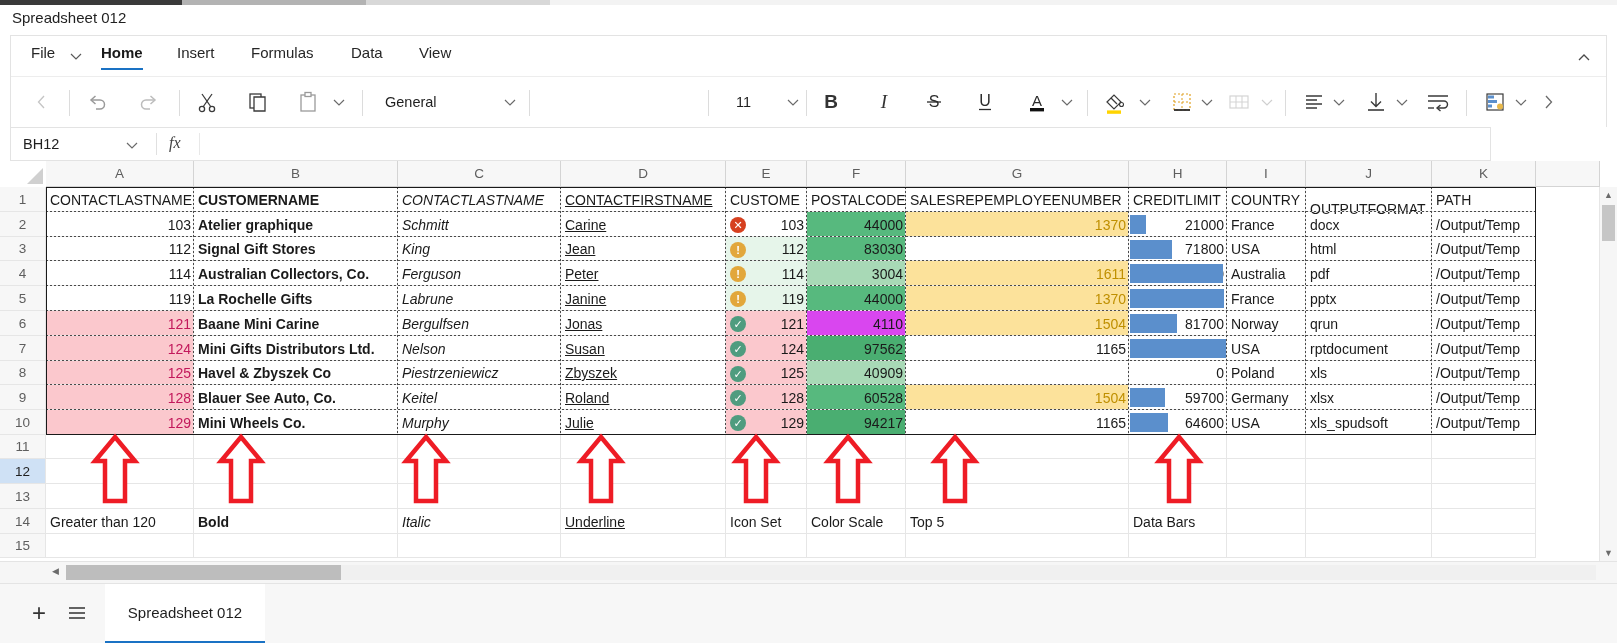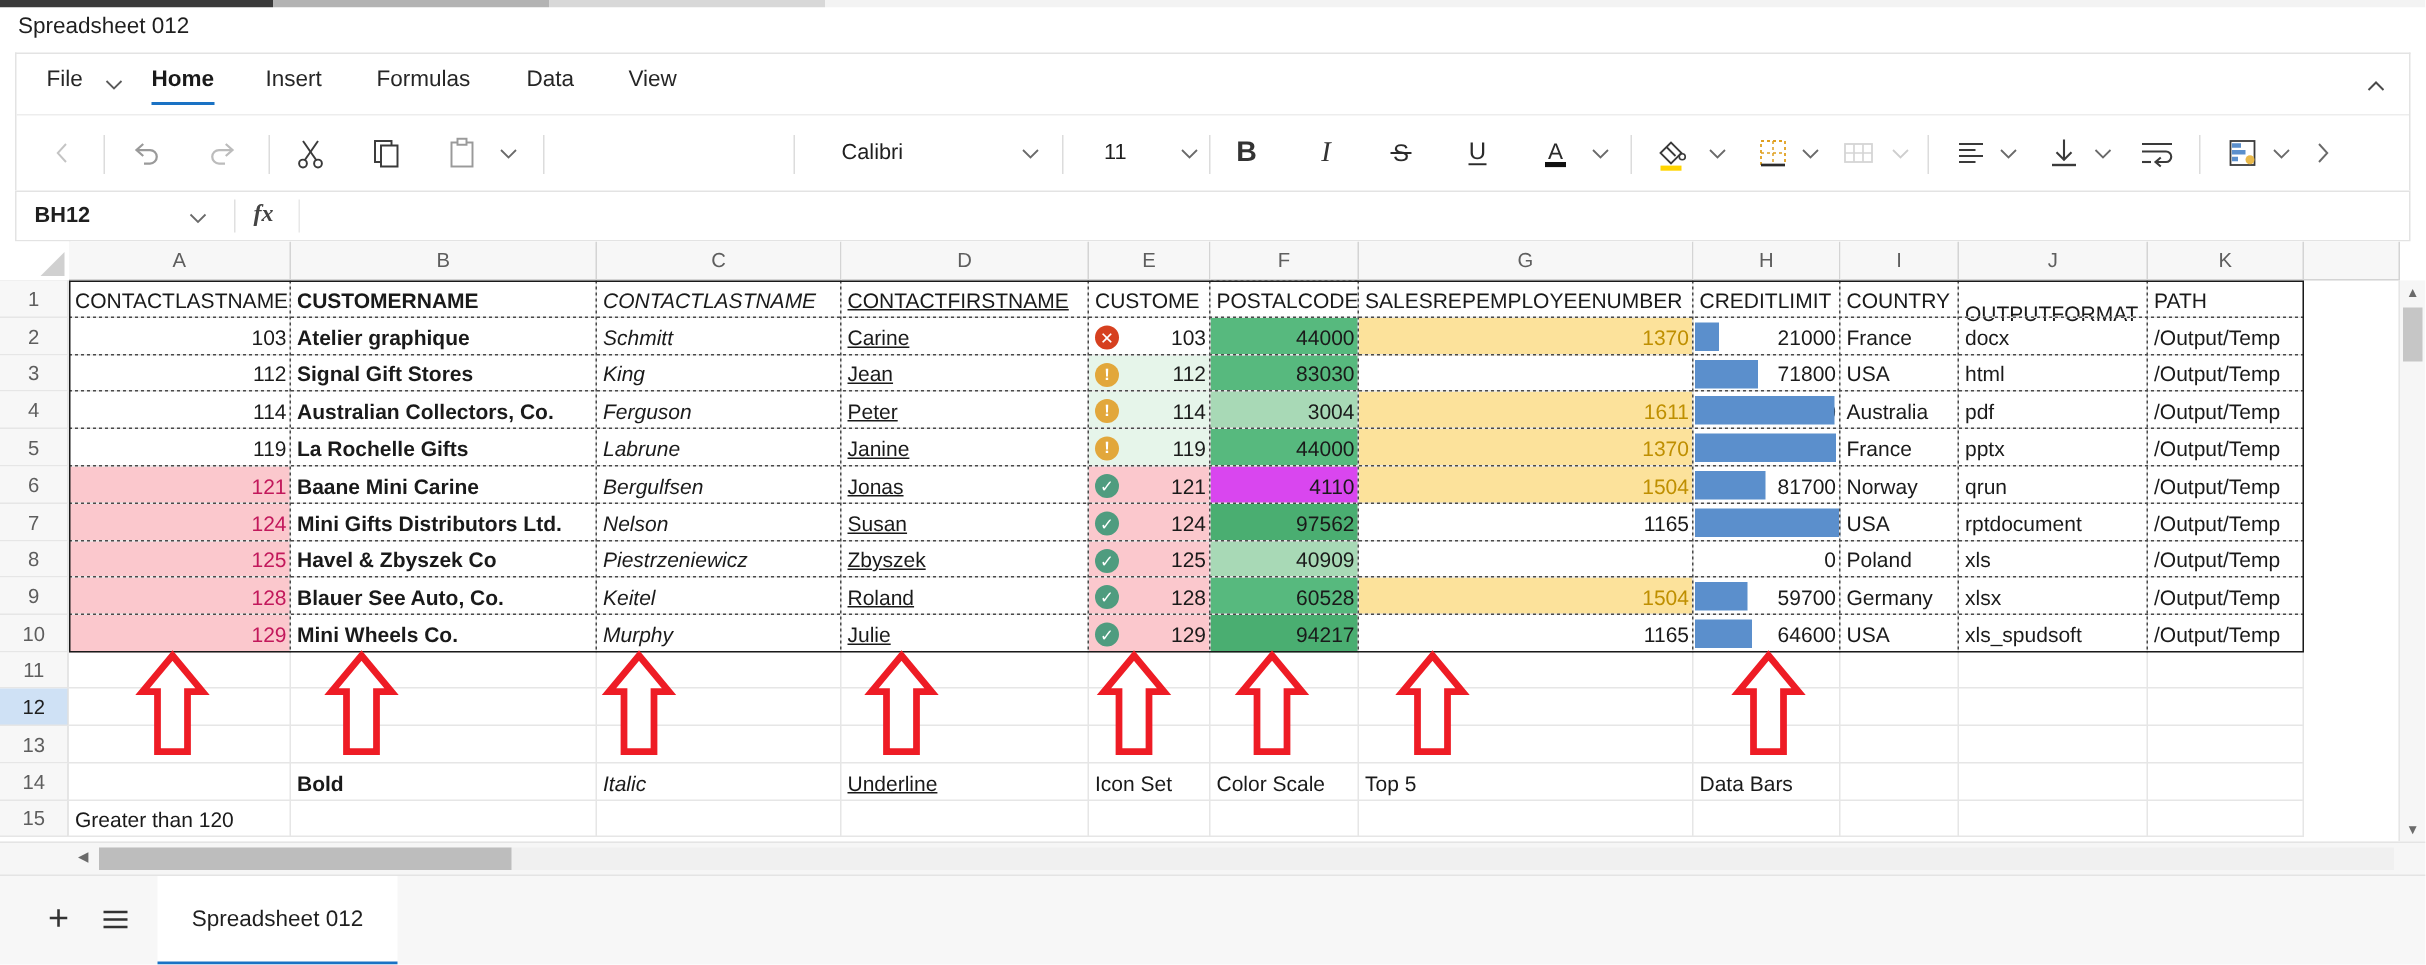--- a/index.html
+++ b/index.html
@@ -42,22 +42,22 @@
   .ti{position:absolute;top:10px;display:flex;align-items:center;justify-content:center;
       height:30px;color:#333;}
   .sep{position:absolute;top:13px;width:1px;height:26px;background:#dcdcdc;}
   .caretbtn{position:absolute;top:13px;width:20px;height:24px;display:flex;align-items:center;justify-content:center;}
   .combo{position:absolute;top:10px;height:30px;display:flex;align-items:center;}
   .combo .val{font-size:14.5px;color:#1f1f1f;}
   .combo .cv{position:absolute;right:4px;top:8px;}
   .disabled{opacity:.32;}
 
   
-  .fbar{position:absolute;left:10px;top:127px;width:1597px;height:34px;background:#fff;
-        border:1px solid #e3e3e3;box-sizing:border-box;font-weight:bold;}
+  .fbar{position:absolute;left:10px;top:127px;width:1481px;height:34px;background:#fff;
+        border:1px solid #e3e3e3;box-sizing:border-box;}
   .namebox{position:absolute;left:0;top:0;width:140px;height:32px;display:flex;align-items:center;}
   .namebox .nv{position:absolute;left:12px;font-size:14.5px;color:#1f1f1f;}
   .namebox .nc{position:absolute;right:12px;top:10px;}
   .fbar .vsep{position:absolute;left:145px;top:5px;width:1px;height:22px;background:#e0e0e0;}
   .fx{position:absolute;left:158px;top:6px;font-style:italic;font-family:"Liberation Serif",serif;font-size:16px;color:#444;}
   .fbar .vsep2{position:absolute;left:188px;top:5px;width:1px;height:22px;background:#e8e8e8;}
 
   
   .gridwrap{position:absolute;left:0;top:161px;width:1617px;height:400px;background:#fff;overflow:hidden;}
   .corner{position:absolute;left:0;top:0;width:46px;height:26px;background:#fff;border-right:1px solid #d4d4d4;border-bottom:1px solid #d4d4d4;}
@@ -202,30 +202,30 @@
             <rect x="8" y="1.5" width="6" height="4" fill="#fff" stroke="#9a9a9a" stroke-width="1.3"></rect>
           </svg>
       </span>
       <span class="caretbtn" style="left:318px;">
         <svg width="14" height="14" viewBox="0 0 14 14">
             <path d="M2 5 L7 10 L12 5" fill="none" stroke="#6a6a6a" stroke-width="1.2"></path>
           </svg>
       </span>
       <div class="sep" style="left:351px;"></div>
 
-      <div class="sep" style="left:518px;"></div>
-
-      <div class="combo" style="left:532px;width:155px;">
-        <span class="val" style="margin-left:18px;">Calibri</span>
+      <div class="combo" style="left:365px;width:145px;">
+        <span class="val" style="margin-left:9px;">General</span>
         <span class="cv">
           <svg width="14" height="14" viewBox="0 0 14 14">
               <path d="M2 5 L7 10 L12 5" fill="none" stroke="#6a6a6a" stroke-width="1.2"></path>
             </svg>
         </span>
       </div>
+      <div class="sep" style="left:518px;"></div>
+
       <div class="sep" style="left:697px;"></div>
 
       <div class="combo" style="left:711px;width:82px;">
         <span class="val" style="margin-left:14px;">11</span>
         <span class="cv">
           <svg width="14" height="14" viewBox="0 0 14 14">
               <path d="M2 5 L7 10 L12 5" fill="none" stroke="#6a6a6a" stroke-width="1.2"></path>
             </svg>
         </span>
       </div>
@@ -735,21 +735,21 @@
         </div>
         <div class="cell" style="left: 1227px; width: 79px; top: 249px; height: 25px; padding-left: 4px;">
           <span>USA</span>
         </div>
         <div class="cell" style="left: 1306px; width: 126px; top: 249px; height: 25px; padding-left: 4px;">
           <span>xls_spudsoft</span>
         </div>
         <div class="cell" style="left: 1432px; width: 104px; top: 249px; height: 25px; padding-left: 4px;">
           <span>/Output/Temp</span>
         </div>
-        <div class="cell" style="left: 46px; width: 148px; top: 348px; height: 25px; padding-left: 4px; margin-top: 24px;">
+        <div class="cell" style="left: 46px; width: 148px; top: 348px; height: 25px; padding-left: 4px;">
           <span>Greater than 120</span>
         </div>
         <div class="cell bold" style="left: 194px; width: 204px; top: 348px; height: 25px; padding-left: 4px;">
           <span>Bold</span>
         </div>
         <div class="cell ital" style="left: 398px; width: 163px; top: 348px; height: 25px; padding-left: 4px;">
           <span>Italic</span>
         </div>
         <div class="cell undl" style="left: 561px; width: 165px; top: 348px; height: 25px; padding-left: 4px;">
           <span>Underline</span>

